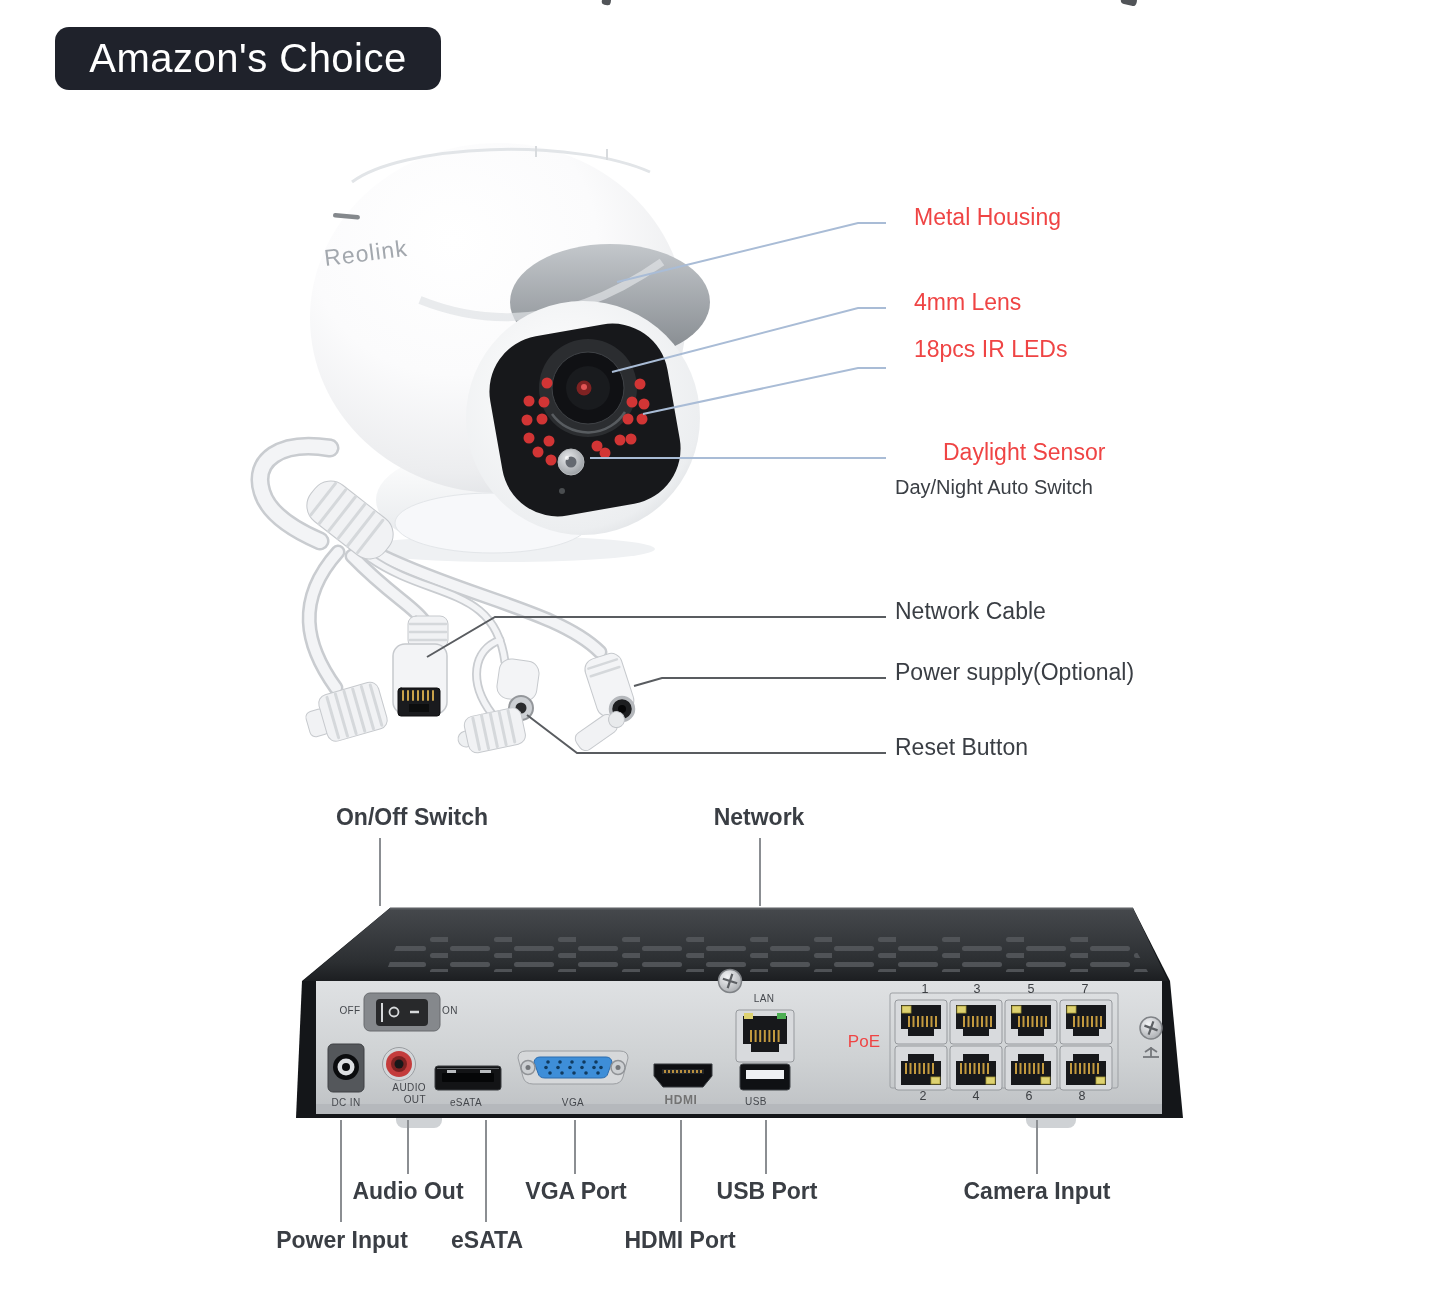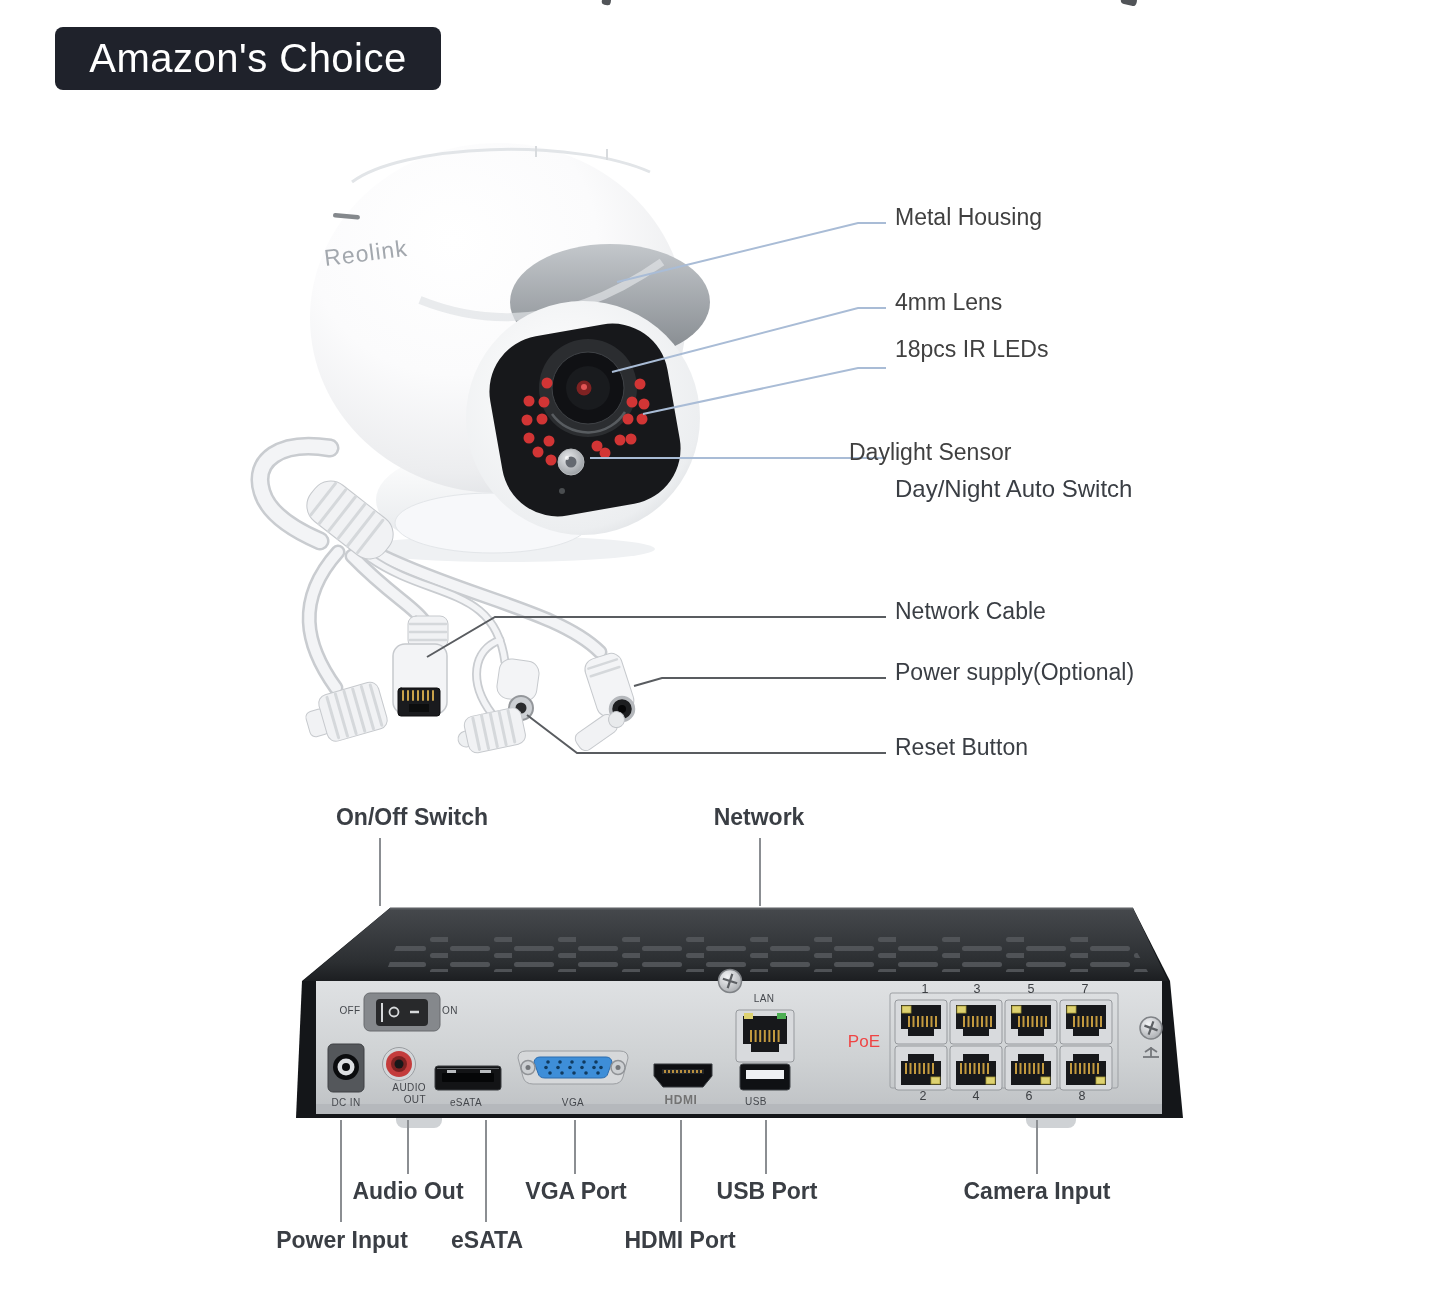--- a/index.html
+++ b/index.html
@@ -1,26 +1,26 @@
 <!DOCTYPE html>
 <html><head>
 <meta charset="utf-8">
 <style>
   html,body{margin:0;padding:0;background:#fff;}
   .stage{position:relative;width:1440px;height:1303px;background:#fff;overflow:hidden;
          font-family:"Liberation Sans", sans-serif;}
   .art{position:absolute;left:0;top:0;}
   .badge{position:absolute;left:55px;top:27px;width:386px;height:63px;background:#1f222b;
-         color:#fff;font-size:40px;border-radius:8px;display:flex;align-items:center;
+         color:#fff;font-size:40px;border-radius:14px;display:flex;align-items:center;
          justify-content:center;letter-spacing:.5px;}
   .brand{position:absolute;left:324px;top:240px;font-size:23px;color:#a3a8ae;
          transform:rotate(-7deg);letter-spacing:1px;}
   .lbl{position:absolute;font-size:23px;line-height:1.2;color:#3a3e44;white-space:nowrap;}
-  .lbl.blue{color:#404040;}
-  .lbl.sub{font-size:24px;}
+  .lbl.blue{color:#ef4444;margin-left:19px;}
+  .lbl.sub{font-size:20px;}
   .lbl.center{transform:translateX(-50%);font-weight:bold;}
   .micro{position:absolute;font-size:10px;line-height:1.15;color:#44474c;letter-spacing:.4px;
          transform:translateX(-50%);text-align:right;white-space:nowrap;}
   .micro.wrap{white-space:normal;width:50px;}
   .micro.poe{font-size:17px;letter-spacing:.2px;color:#ef4444;}
   .micro.hdmi{font-weight:bold;font-size:12px;letter-spacing:.6px;color:#737373;}
   .num{position:absolute;font-size:12.5px;color:#3b3e42;transform:translateX(-50%);}
 </style>
 </head>
 <body>
@@ -347,21 +347,21 @@
     <line x1="1037" y1="1120" x2="1037" y2="1174"></line>
   </g>
 </svg>
 
   <div class="badge">Amazon's Choice</div>
   <div class="brand">Reolink</div>
 
   <div class="lbl blue" style="left:895px;top:204px">Metal Housing</div>
   <div class="lbl blue" style="left:895px;top:289px">4mm Lens</div>
   <div class="lbl blue" style="left:895px;top:336px">18pcs IR LEDs</div>
-  <div class="lbl blue" style="left:849px;top:439px">Daylight Sensor</div>
+  <div class="lbl blue" style="left:924px;top:439px">Daylight Sensor</div>
   <div class="lbl sub" style="left:895px;top:475px">Day/Night Auto Switch</div>
   <div class="lbl" style="left:895px;top:598px">Network Cable</div>
   <div class="lbl" style="left:895px;top:659px">Power supply(Optional)</div>
   <div class="lbl" style="left:895px;top:734px">Reset Button</div>
 
   <div class="lbl center" style="left:412px;top:804px">On/Off Switch</div>
   <div class="lbl center" style="left:759px;top:804px">Network</div>
   <div class="lbl center" style="left:408px;top:1178px">Audio Out</div>
   <div class="lbl center" style="left:576px;top:1178px">VGA Port</div>
   <div class="lbl center" style="left:767px;top:1178px">USB Port</div>

